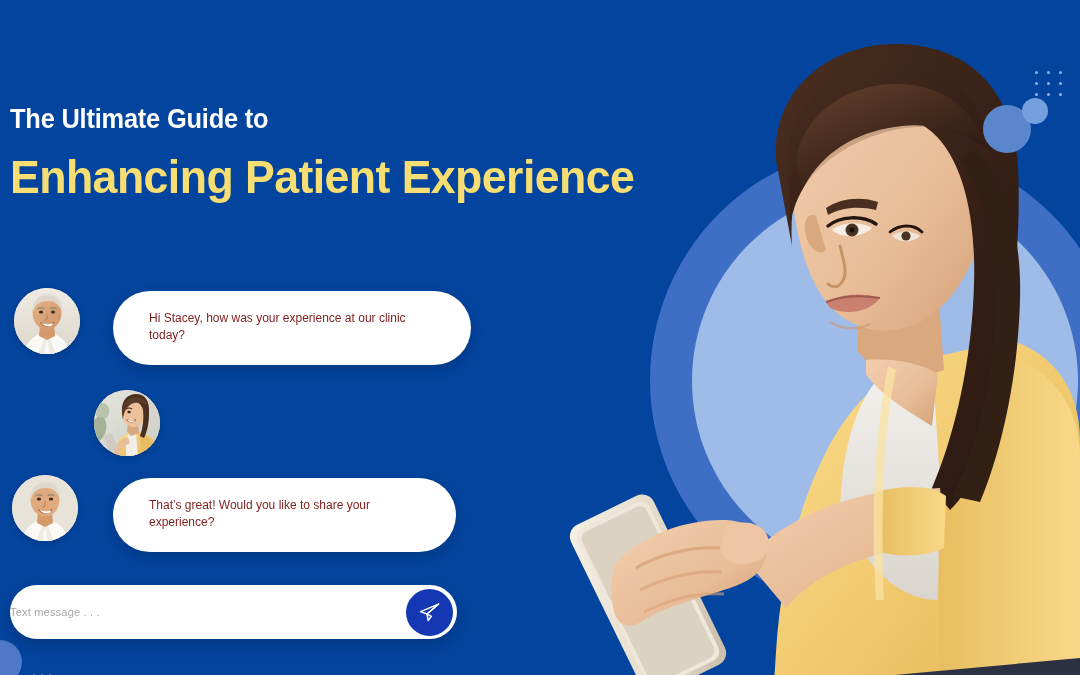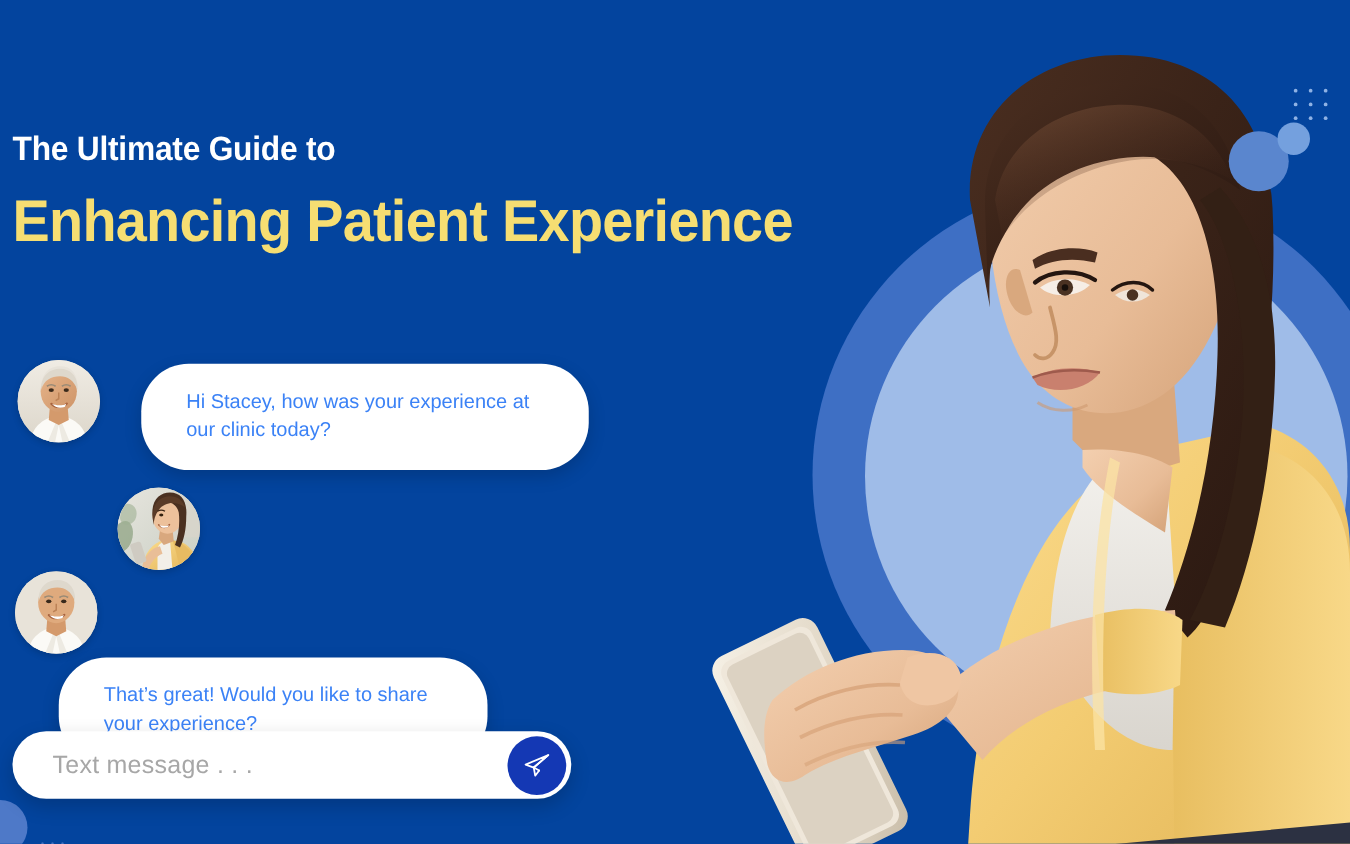--- a/index.html
+++ b/index.html
@@ -102,54 +102,53 @@
     background:#DCD9D2;
     position:relative;
     box-shadow:0 2px 6px rgba(0,0,0,0.18);
   }
   .avatar svg { display:block; width:100%; height:100%; }
 
   .bubble {
     background:#FFFFFF;
     border-radius:38px;
     padding:19px 28px 20px 36px;
-    color:#3b82f6;
-    font-size:16px;
+    color:#7f1d1d;
+    font-size:12px;
     line-height:1.44;
     box-shadow:0 5px 14px rgba(0,0,0,0.17);
     position:relative;
   }
   .bubble.narrow { padding:20px 30px 21px 23px; }
 
   
   .row1 { left:14px; top:12px; }
   .row1 .bubble { width:358px; margin-left:33px; margin-top:3px; }
 
   
   .row2 { left:88px; top:113px; }
   .row2 .bubble { width:285px; }
   .row2 .avatar { margin-left:6px; margin-top:1px; }
 
   
-  .row3 { left:12px; top:181px;flex-direction:column; }
+  .row3 { left:12px; top:199px; }
   .row3 .bubble { width:343px; margin-left:35px; margin-top:3px; }
 
   
   .input-bar {
     position:absolute; left:10px; top:545px;
     width:447px; height:54px;
     background:#FFFFFF;
     border-radius:27px;
     display:flex; align-items:center;
     box-shadow:0 6px 16px rgba(0,0,0,0.19);
   }
   .input-text {
     flex:1;
-    padding-left:32px;
-    font-size:20px;
+    font-size:11px;
     color:#A7A7A7;
     letter-spacing:0.2px;
     user-select:none;
   }
   .send-btn {
     width:47px; height:47px; margin-right:4px;
     border-radius:50%;
     background:#1438B4;
     display:flex; align-items:center; justify-content:center;
     flex:0 0 auto;

